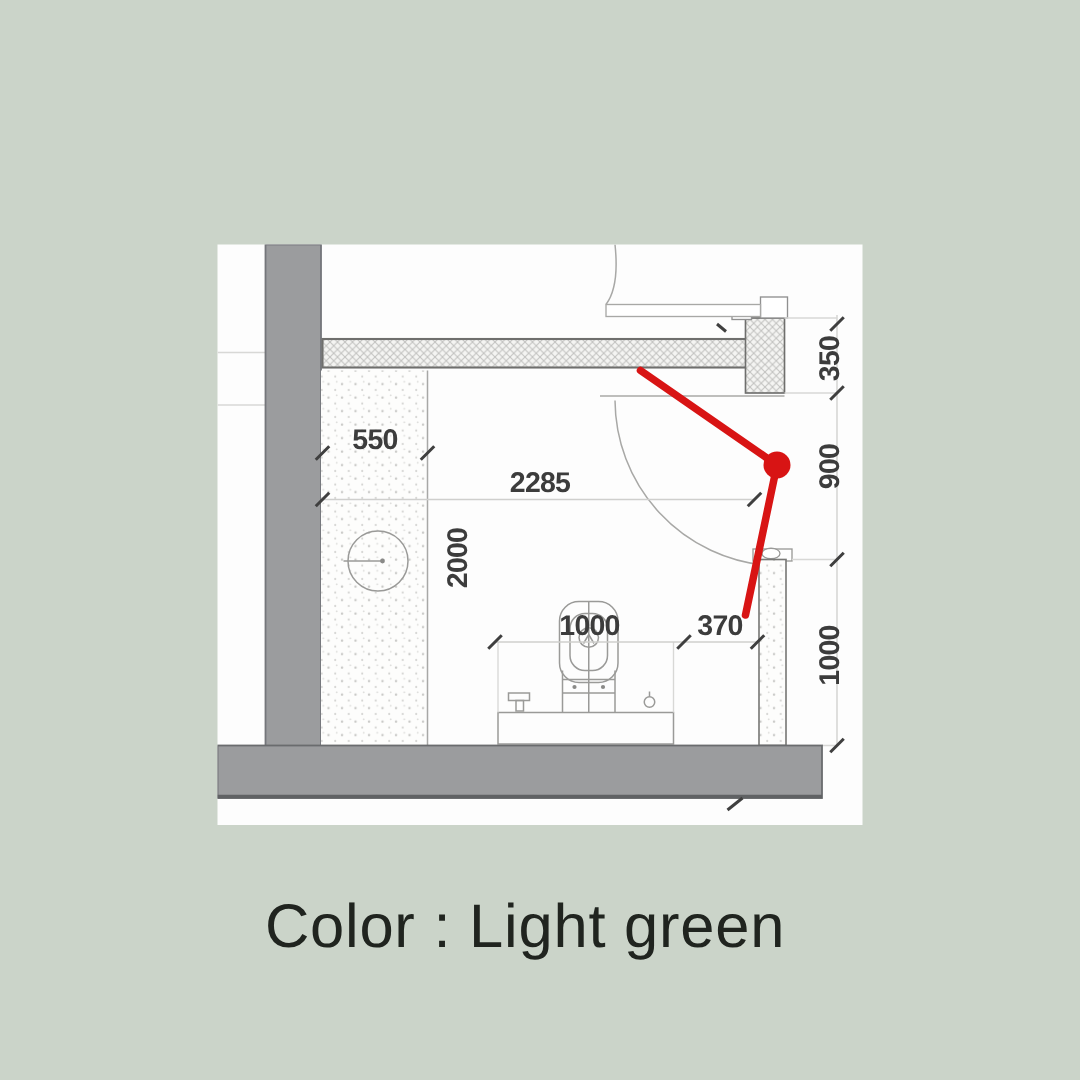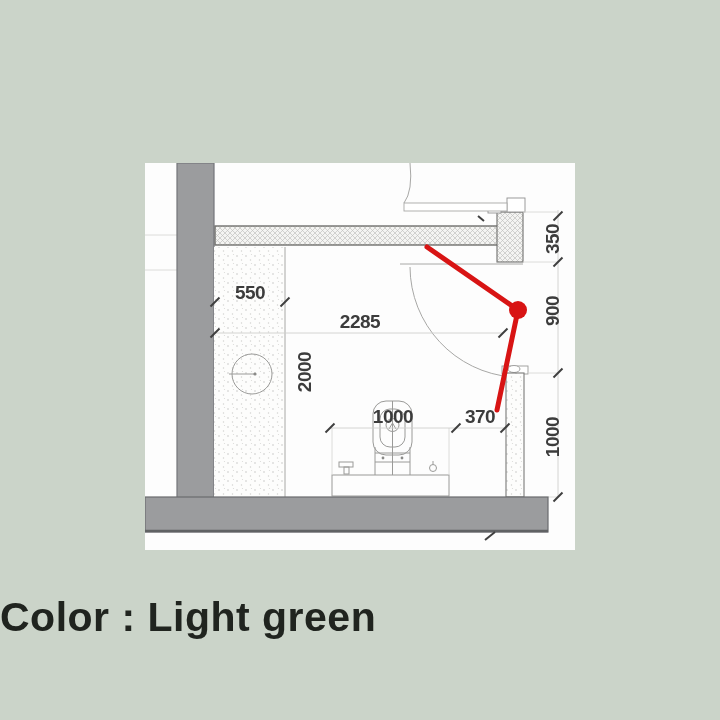--- a/index.html
+++ b/index.html
@@ -13,22 +13,22 @@
     font-family:"Liberation Sans",sans-serif;
     position:relative;
   }
   .panel{
     position:absolute;left:145px;top:163px;width:430px;height:387px;
     background:var(--panel);
   }
   .panel svg{display:block;width:430px;height:387px;}
   .caption{
     position:absolute;left:0;top:592px;width:700px;
-    text-align:left;
-    font-size:41px;line-height:50px;font-weight:700;
+    text-align:center;
+    font-size:41px;line-height:50px;font-weight:400;
     color:var(--text-dark);
     letter-spacing:0.5px;
   }
   .dim{
     font-family:"Liberation Sans",sans-serif;
     font-weight:bold;font-size:19px;
     fill:var(--dim-text);
     letter-spacing:-0.5px;
   }
   .thin{stroke:#a8a8a6;stroke-width:1;fill:none;}

